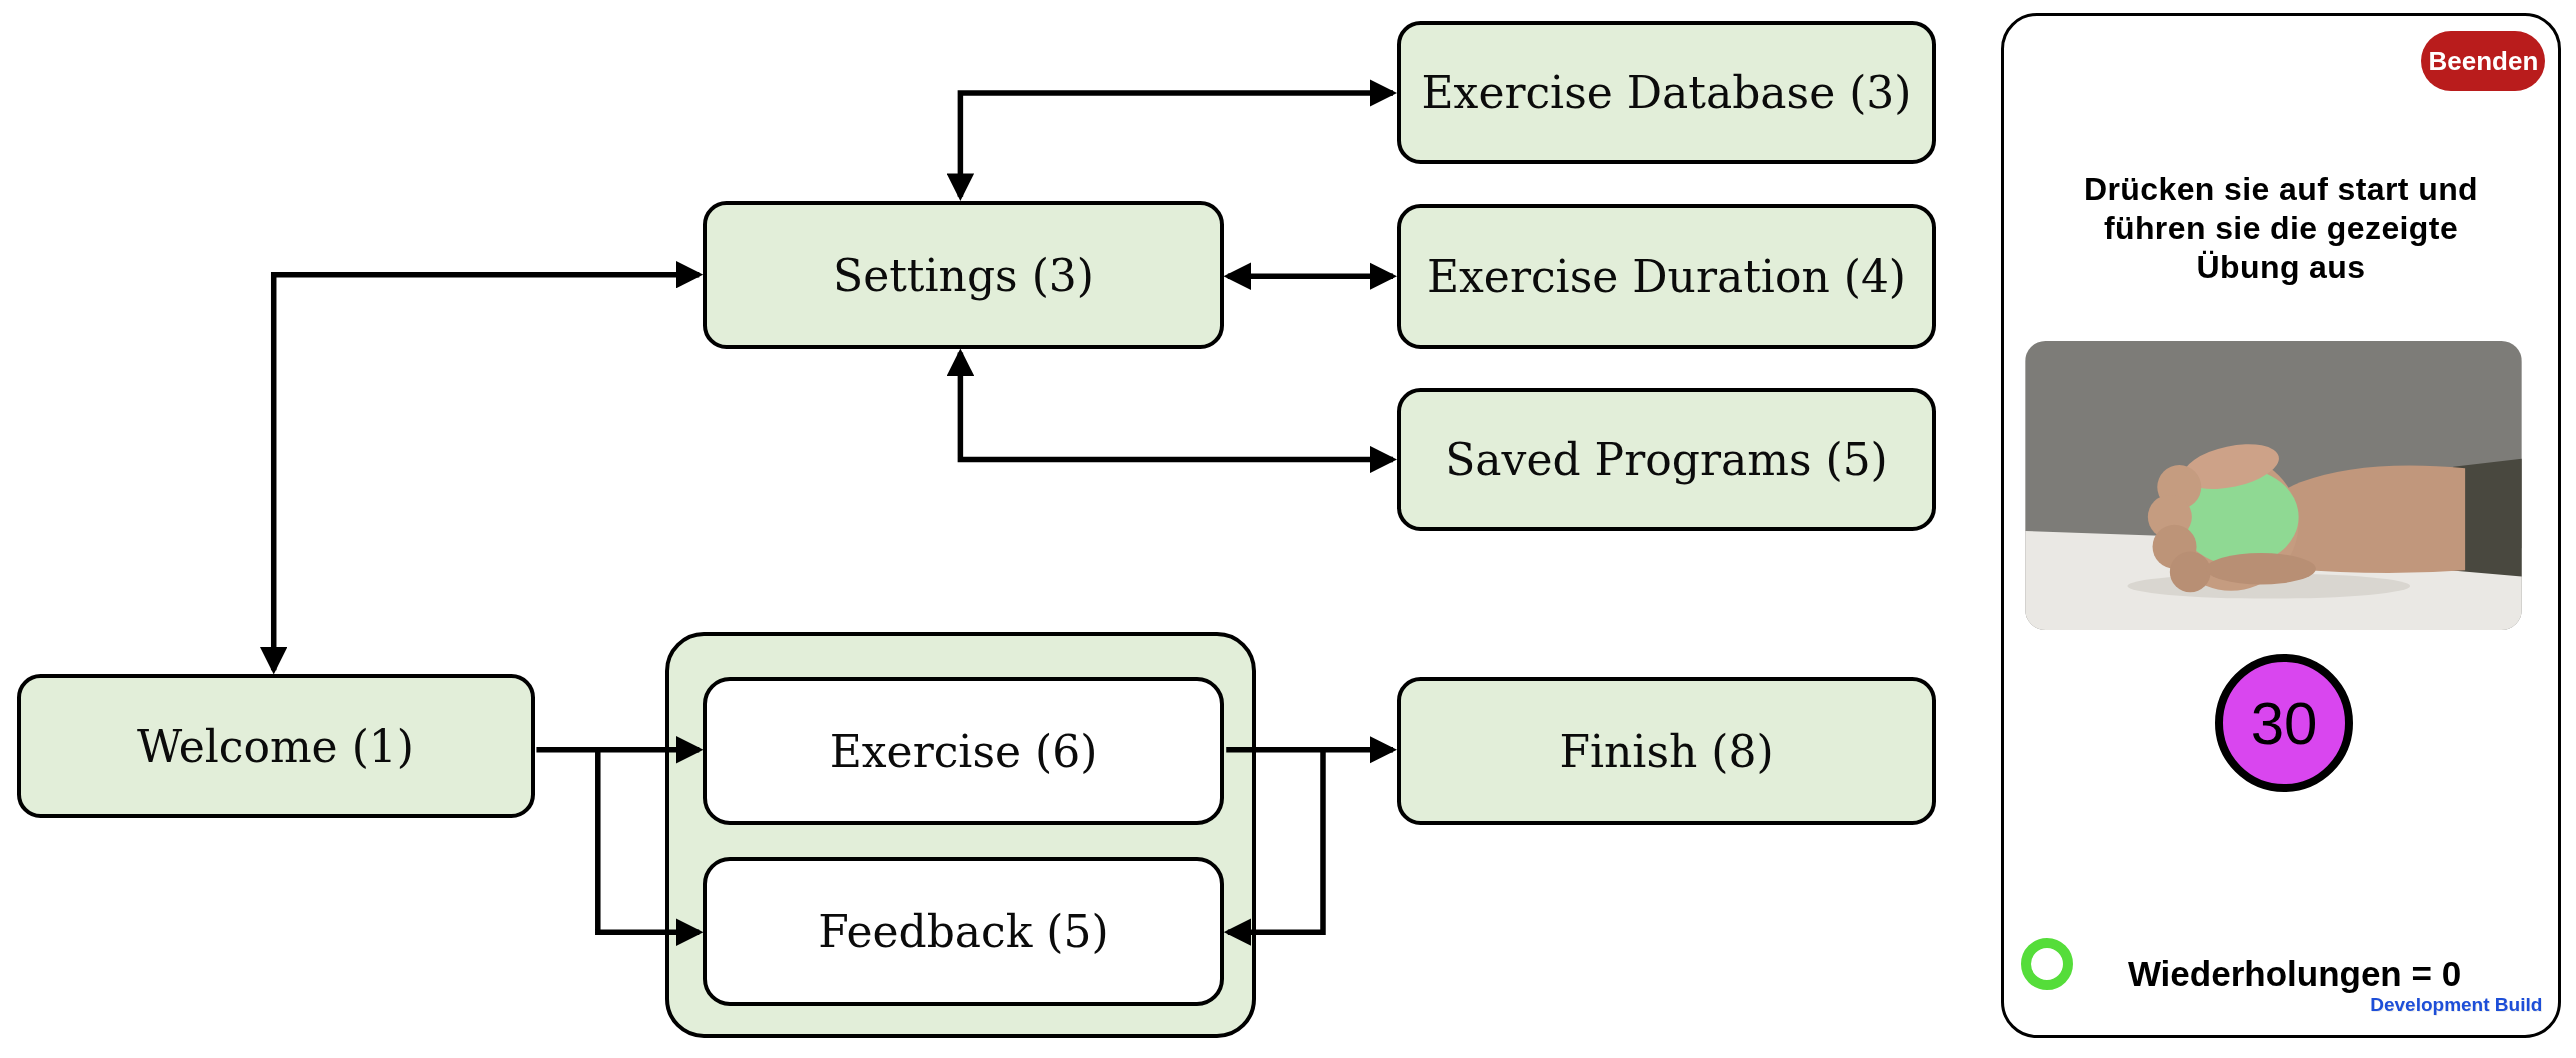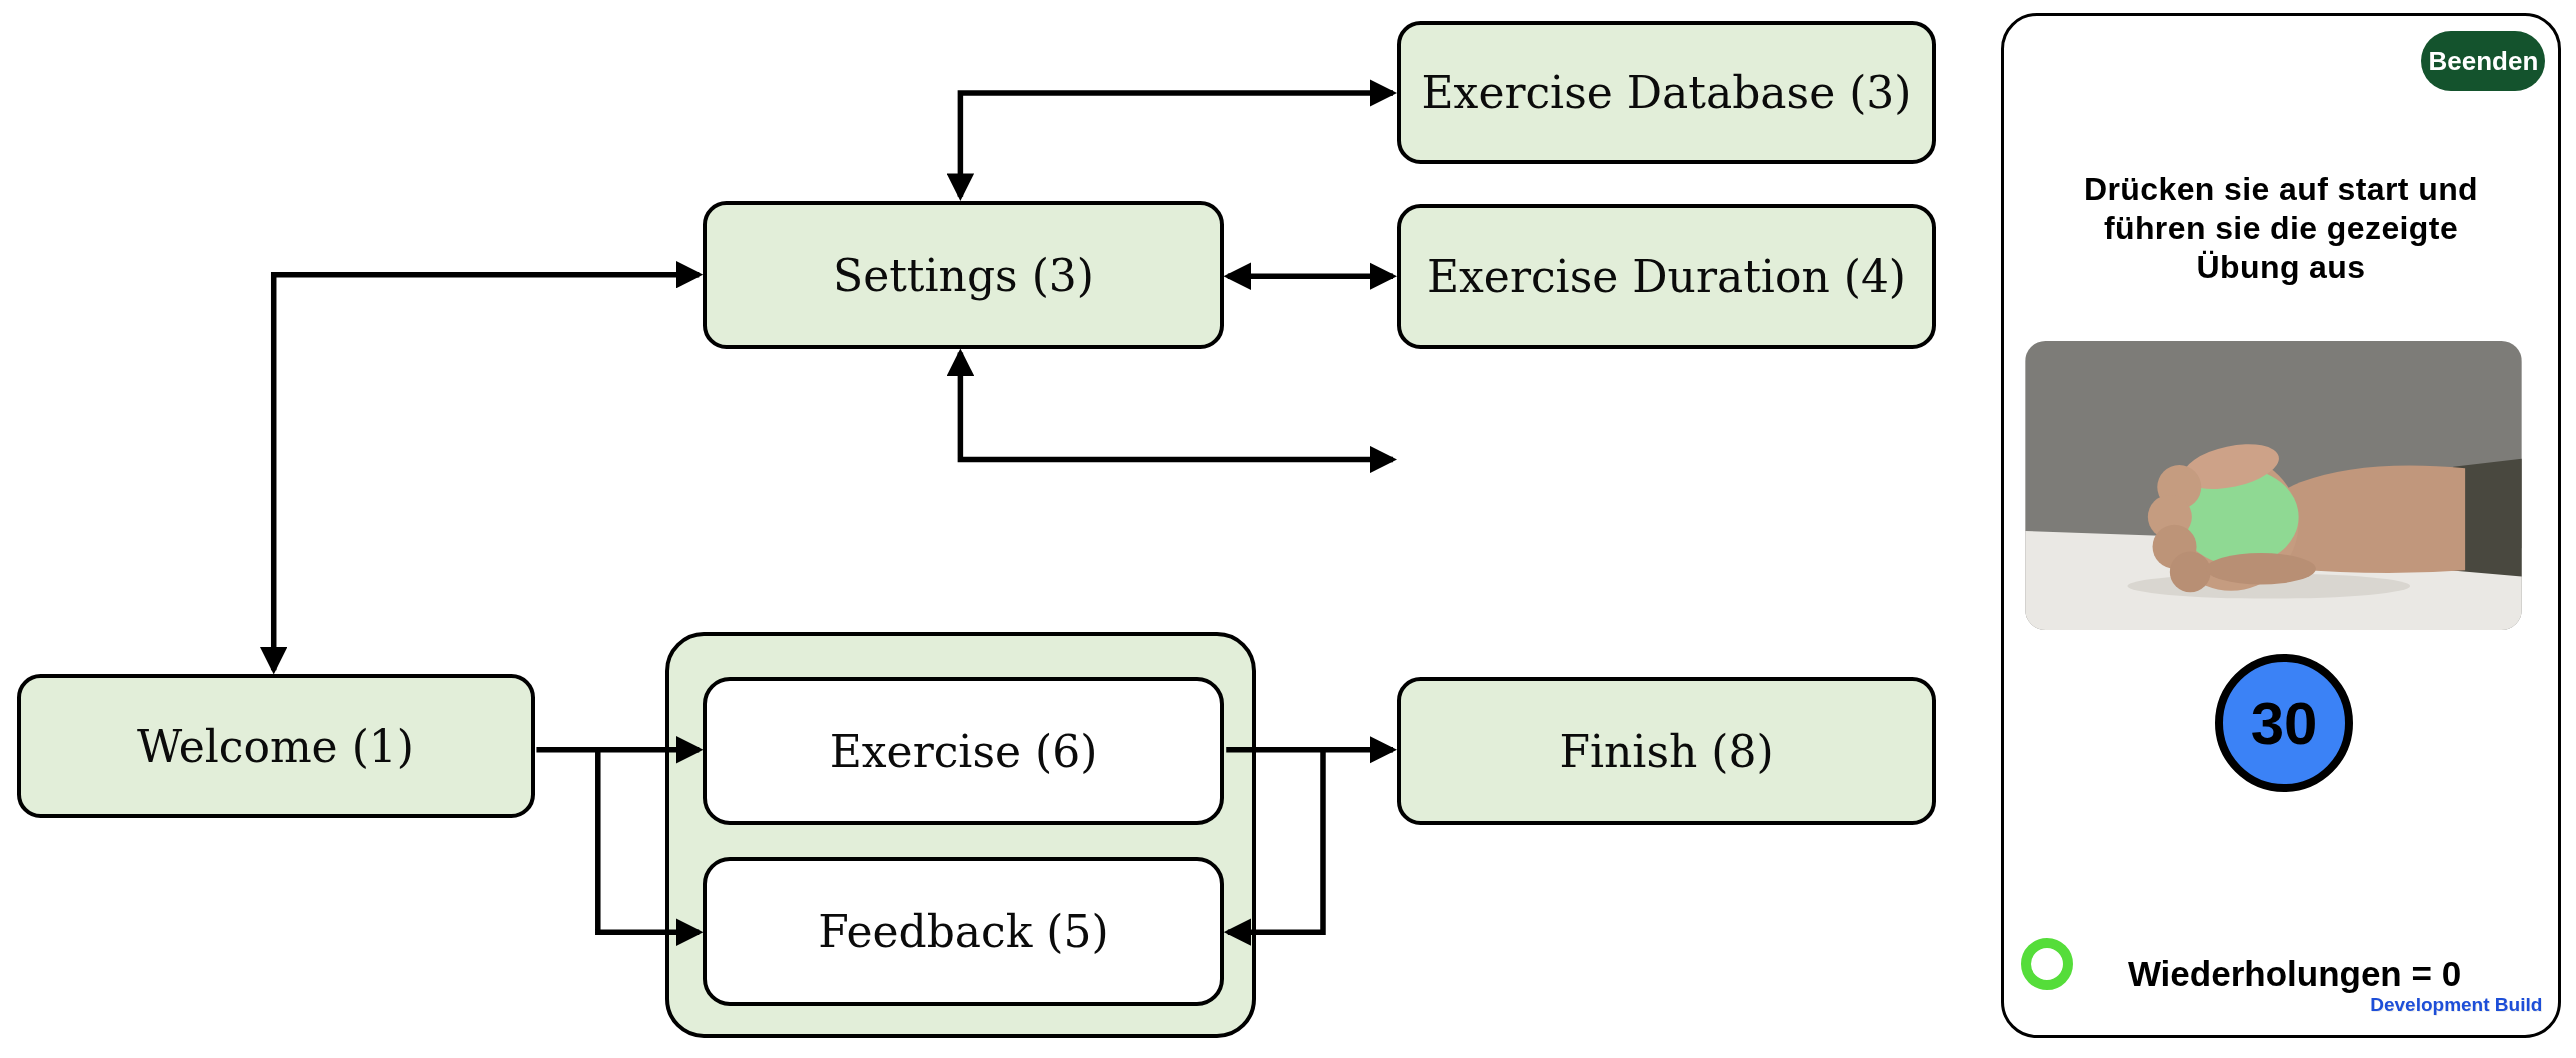--- a/index.html
+++ b/index.html
@@ -16,32 +16,32 @@
         font-weight:normal;font-size:44px;color:#0b0b0b;white-space:nowrap;}
   .node.white{background:#ffffff;border-radius:27px;}
   .group-box{position:absolute;z-index:1;box-sizing:border-box;
         background:#e2eed9;border:4.7px solid #000;border-radius:39px;}
 
   
   .panel{position:absolute;left:2001px;top:13.4px;width:560px;height:1025px;
          box-sizing:border-box;background:#ffffff;border:3.1px solid #000;
          border-radius:36px;z-index:20;}
   .btn{display:flex;align-items:center;justify-content:center;
-       background:#14532d;color:#ffffff;font-weight:bold;cursor:pointer;}
+       background:#b91c1c;color:#ffffff;font-weight:bold;cursor:pointer;}
   .beenden{position:absolute;top:15px;right:12.6px;width:124px;height:60px;
            border-radius:31px;font-size:26px;}
   .instruction{position:absolute;top:154px;left:0;width:100%;text-align:center;
            font-size:32px;font-weight:bold;line-height:1.22;color:#000;
            white-space:pre-line;letter-spacing:0.4px;}
   .photo{position:absolute;left:20.5px;top:325px;width:497px;height:289px;
          border-radius:20.5px;overflow:hidden;}
   .counter{position:absolute;left:211px;top:638px;width:138px;height:138px;
          box-sizing:border-box;border:8.7px solid #000;border-radius:50%;
          display:flex;align-items:center;justify-content:center;
-         font-size:60px;font-weight:bold;color:#000;background:#3b82f6;}
+         font-size:60px;font-weight:normal;color:#000;background:#d946ef;}
   .start{position:absolute;left:164px;top:799px;width:212px;height:60px;
          border-radius:30px;font-size:33px;}
   .ring{position:absolute;left:16.5px;top:922px;width:52px;height:52px;
         box-sizing:border-box;border:10.2px solid #55dd3a;border-radius:50%;}
   .reps{position:absolute;left:94px;top:938px;width:393px;text-align:center;
         font-size:35px;font-weight:bold;color:#000;}
   .watermark{position:absolute;right:15.7px;bottom:19px;font-size:19px;
         font-weight:bold;color:#1d4ed8;text-shadow:0.8px 0.8px 0 #eeeeec;}
 </style>
 </head>
@@ -78,20 +78,23 @@
   </div>
 
   <div class="node" style="left:1397px;top:21px;width:539px;height:143px;">
     <span>Exercise Database (3)</span>
   </div>
 
   <div class="node" style="left:1397px;top:204px;width:539px;height:145px;">
     <span>Exercise Duration (4)</span>
   </div>
 
+  <div class="node" style="left:1397px;top:388px;width:539px;height:143px;">
+    <span>Saved Programs (5)</span>
+  </div>
 
   <div class="node white" style="left:703px;top:677px;width:521px;height:148px;">
     <span>Exercise (6)</span>
   </div>
 
   <div class="node white" style="left:703px;top:857px;width:521px;height:149px;">
     <span>Feedback (5)</span>
   </div>
 
   <div class="node" style="left:1397px;top:677px;width:539px;height:148px;">

